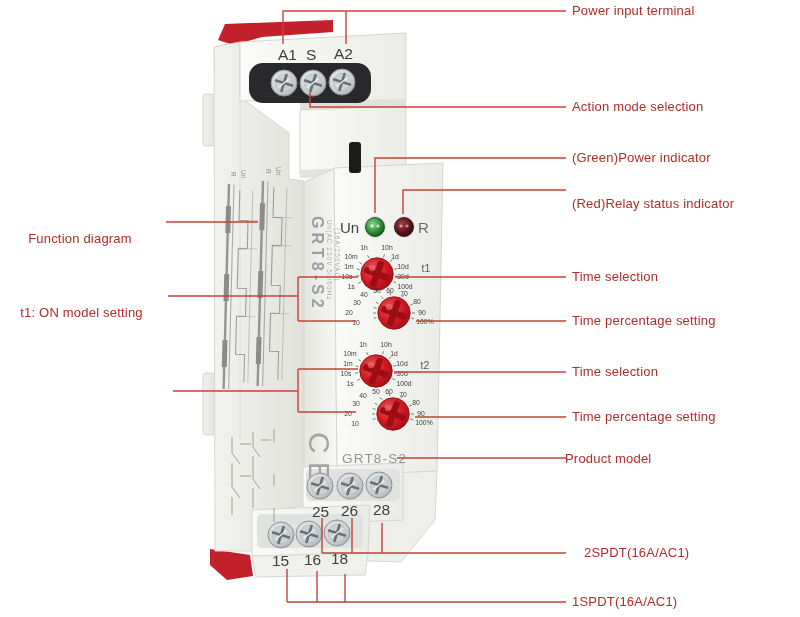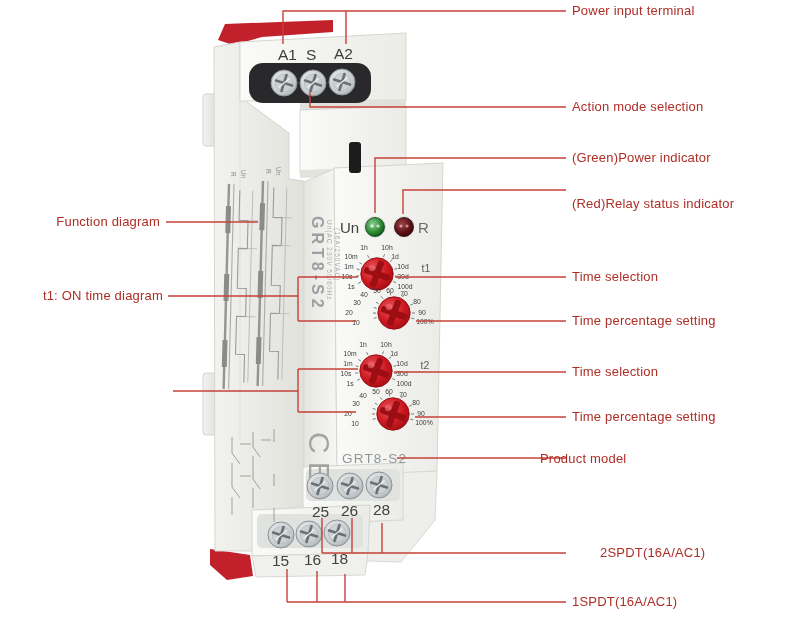--- a/index.html
+++ b/index.html
@@ -1,21 +1,21 @@
 <!DOCTYPE html>
 <html><head>
 <meta charset="utf-8">
 <style>
   html,body{margin:0;padding:0;background:#ffffff;}
   #stage{position:relative;width:800px;height:617px;background:#ffffff;overflow:hidden;
          font-family:"Liberation Sans","DejaVu Sans",sans-serif;}
   #devsvg{position:absolute;left:0;top:0;}
   .callout{position:absolute;color:#ae2e26;font-size:13px;line-height:20px;white-space:nowrap;
            letter-spacing:.2px;}
-  .callout.left{text-align:right;}
+  .callout.left{text-align:center;margin-top:17px;}
   svg text{font-family:"Liberation Sans","DejaVu Sans",sans-serif;}
 </style>
 </head>
 <body>
 
 <div id="stage">
 
 <svg id="devsvg" width="800" height="617" viewBox="0 0 800 617">
   <defs>
     <linearGradient id="gSide" x1="0" y1="0" x2="1" y2="0">
@@ -294,19 +294,19 @@
 </svg>
 
   <div class="callout" style="left:572px;top:1px">Power input terminal</div>
   <div class="callout" style="left:572px;top:148px">(Green)Power indicator</div>
   <div class="callout" style="left:572px;top:97px">Action mode selection</div>
   <div class="callout" style="left:572px;top:194px">(Red)Relay status indicator</div>
   <div class="callout" style="left:572px;top:267px">Time selection</div>
   <div class="callout" style="left:572px;top:311px">Time percentage setting</div>
   <div class="callout" style="left:572px;top:362px">Time selection</div>
   <div class="callout" style="left:572px;top:407px">Time percentage setting</div>
-  <div class="callout" style="left:540px;top:449px">Product model</div>
-  <div class="callout" style="left:600px;top:543px">2SPDT(16A/AC1)</div>
+  <div class="callout" style="left:565px;top:449px">Product model</div>
+  <div class="callout" style="left:584px;top:543px">2SPDT(16A/AC1)</div>
   <div class="callout" style="left:572px;top:592px">1SPDT(16A/AC1)</div>
 
   <div class="callout left" style="left:0px;width:160px;top:212px">Function diagram</div>
-  <div class="callout left" style="left:0px;width:163px;top:286px">t1: ON time diagram</div>
+  <div class="callout left" style="left:0px;width:163px;top:286px">t1: ON model setting</div>
 </div>
 
 </body></html>

